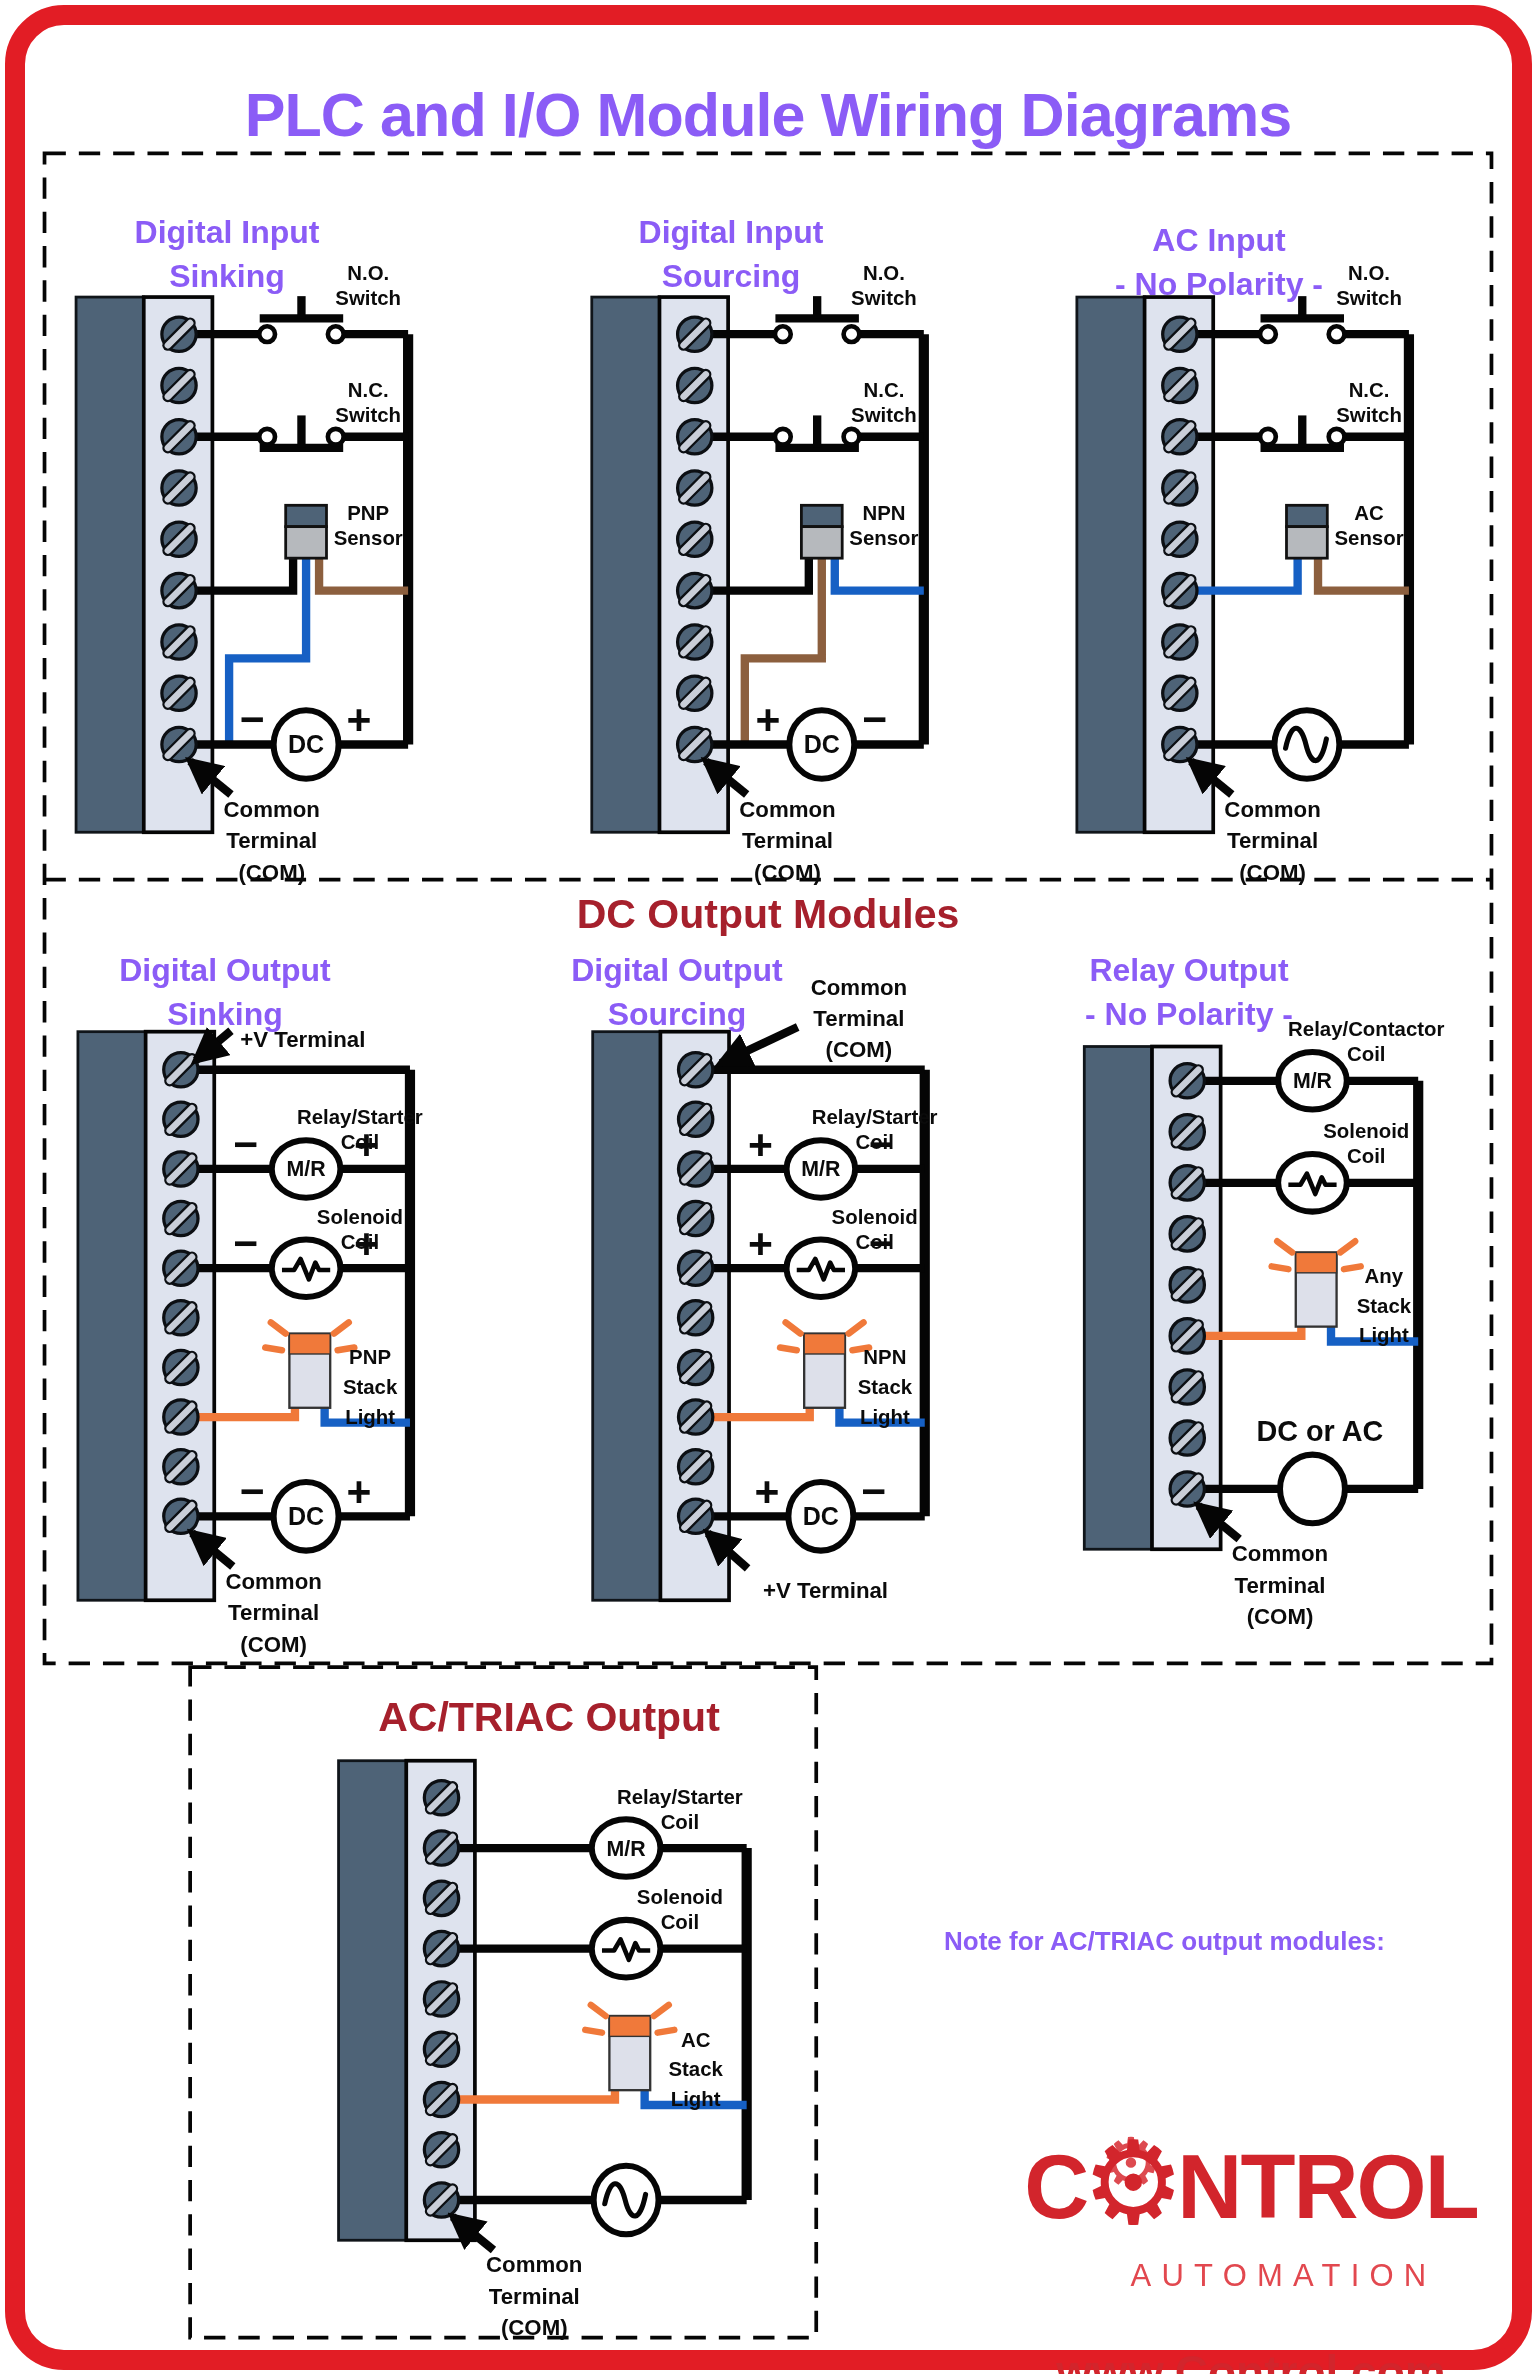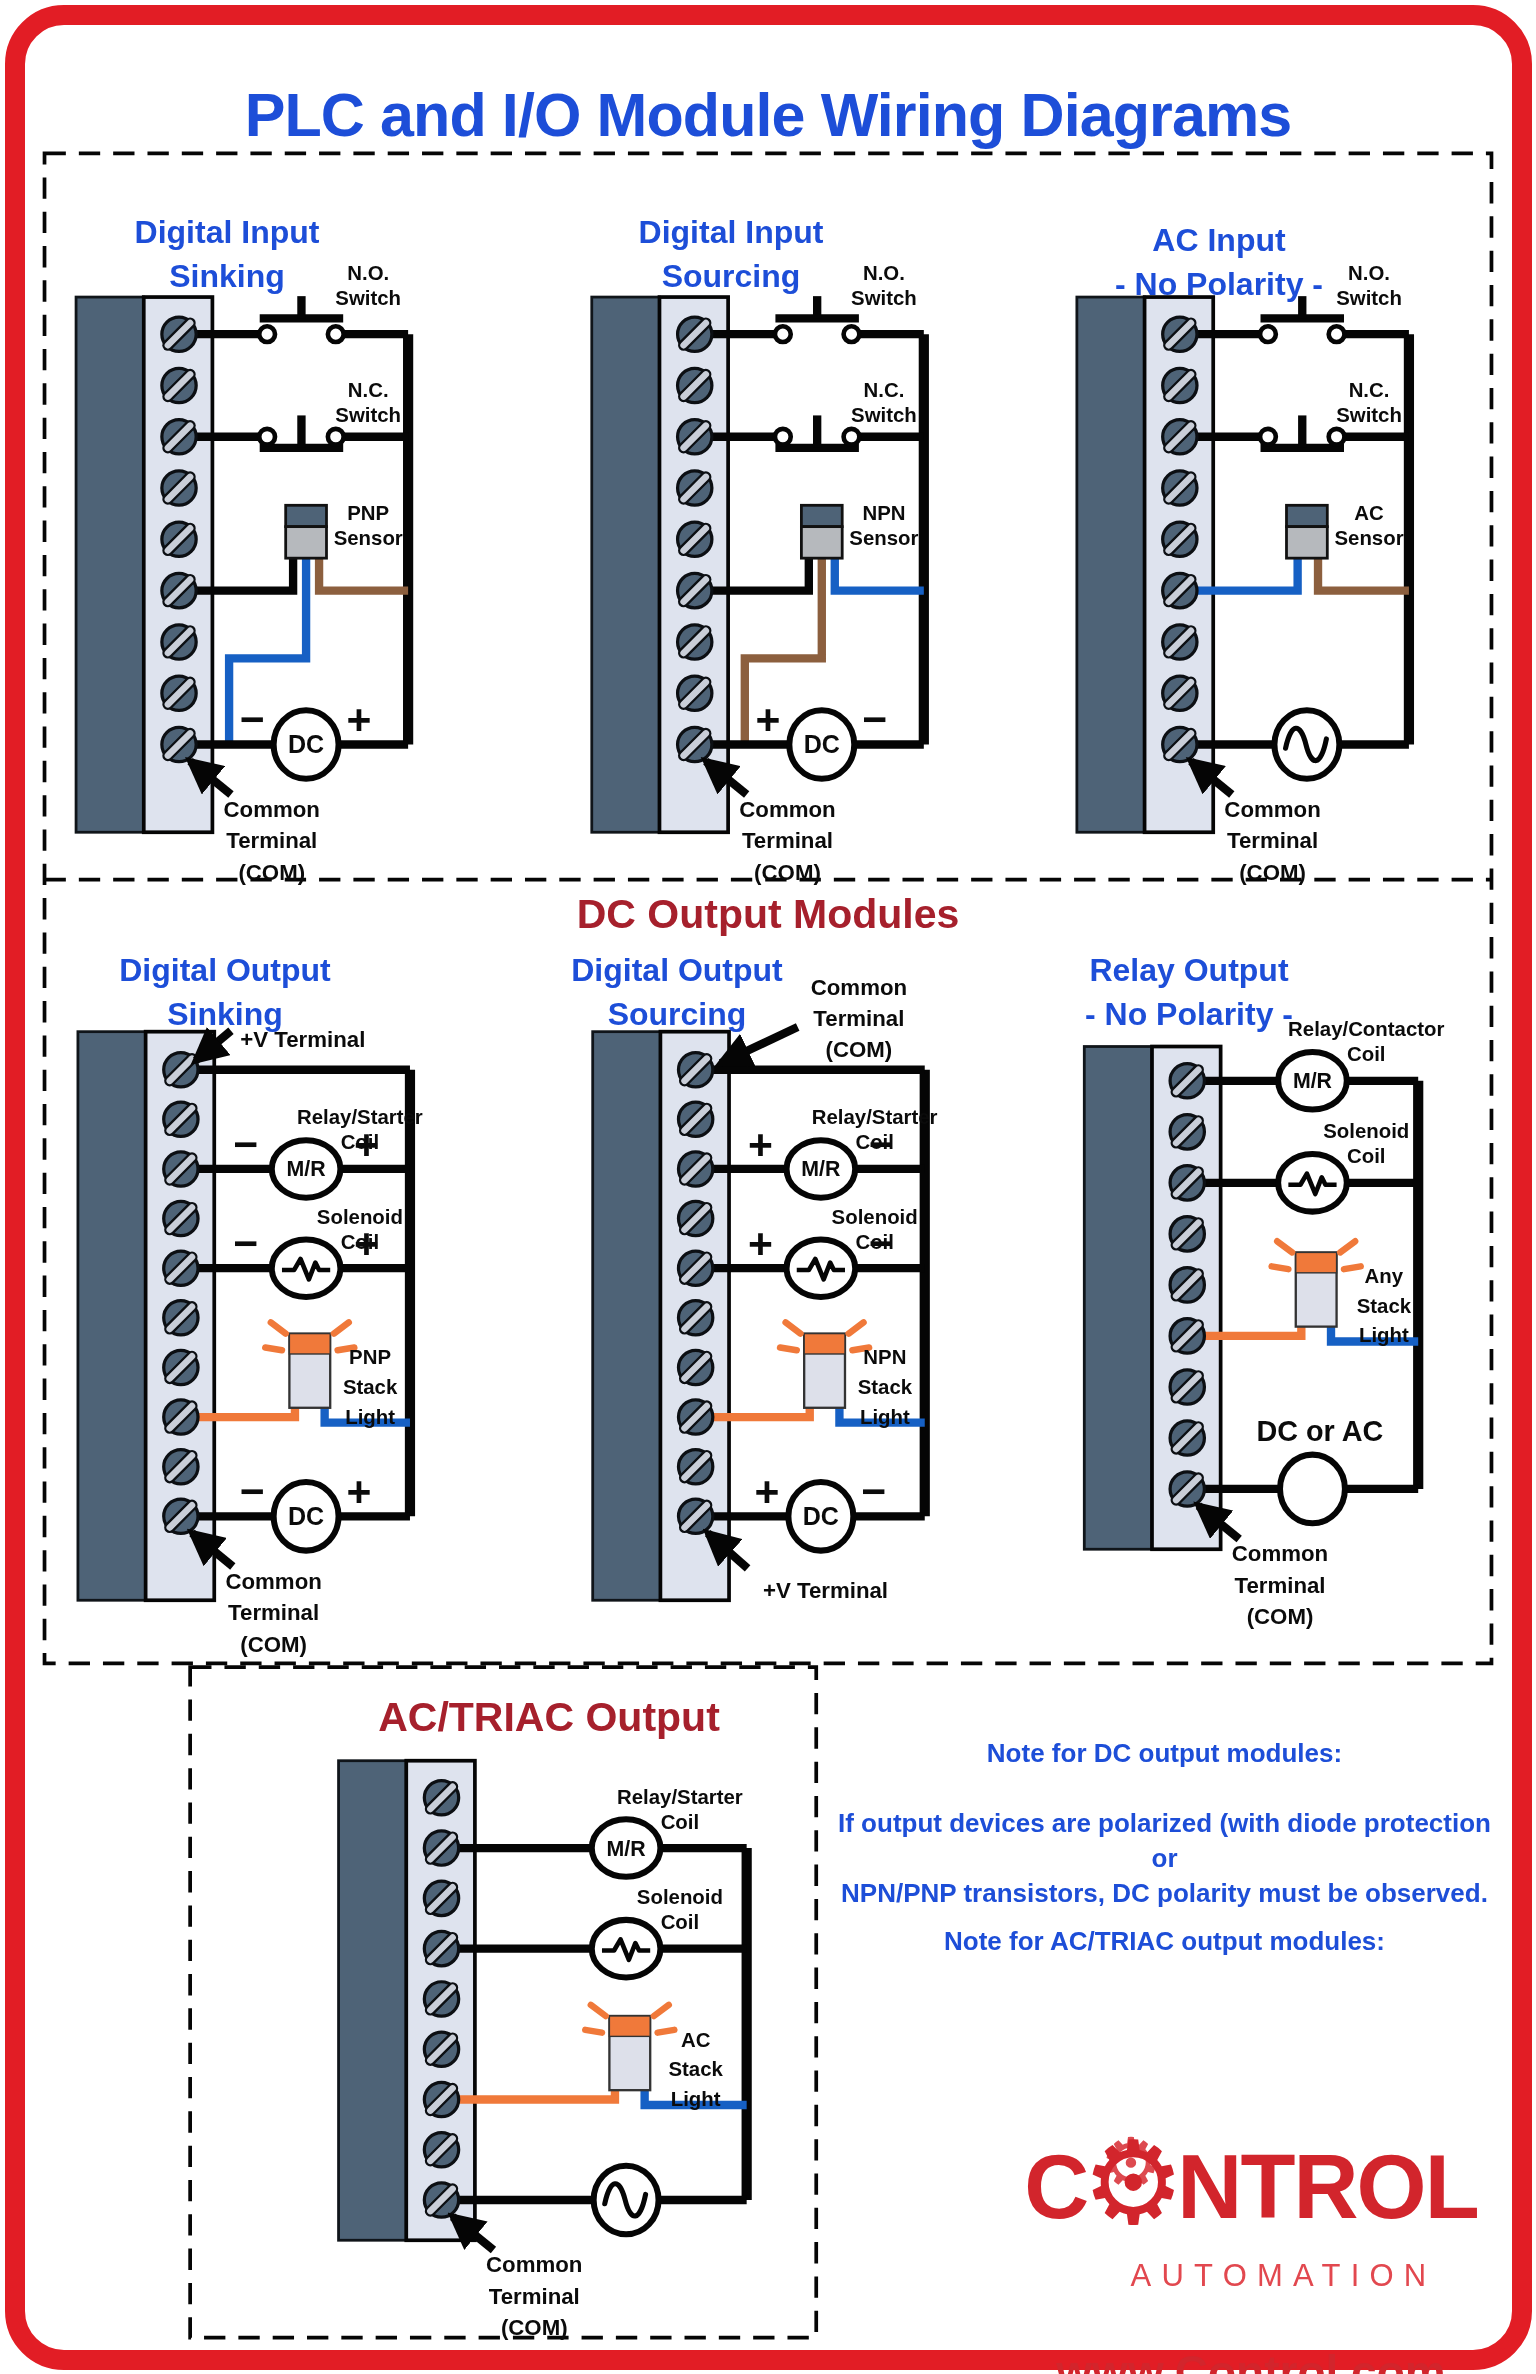--- a/index.html
+++ b/index.html
@@ -1,21 +1,21 @@
 <!DOCTYPE html>
 <html style="font-size:15px"><head>
 <meta charset="utf-8">
 <style>
   html,body{margin:0;padding:0;background:#ffffff;}
   .page{position:relative;width:1536px;height:2375px;background:#ffffff;
         font-family:"Liberation Sans",sans-serif;overflow:hidden;}
   .frame{position:absolute;left:4.6px;top:4.6px;width:1527px;height:2365px;
          border:20.4px solid #E21D25;border-radius:59px;box-sizing:border-box;pointer-events:none;}
   svg#wiring{position:absolute;left:0;top:0;}
-  .abs{position:absolute;white-space:pre-line;color:#1d4ed8;font-weight:700;}
+  .abs{position:absolute;white-space:pre-line;color:#8b5cf6;font-weight:700;}
   .center{transform:translateX(-50%);text-align:center;}
   .page-title{left:768px;top:80px;font-size:61px;letter-spacing:-0.9px;white-space:nowrap;}
   .sec-header{font-size:41px;color:#A6202C;white-space:nowrap;}
   .sh1{left:768px;top:158px;} .sh2{left:768px;top:891px;} .sh3{left:549px;top:1694px;}
   .dg-title{font-size:32px;line-height:44px;}
   .t1{left:227px;top:210px;} .t2{left:731px;top:210px;} .t3{left:1208px;top:218px;margin-left:11px;}
   .t4{left:225px;top:948px;} .t5{left:677px;top:948px;} .t6{left:1189px;top:948px;}
   .note{left:837px;width:655px;text-align:center;font-size:26px;line-height:35px;}
   .n1{top:1701px;} .n2{top:1889px;} .n3{top:2048px;}
   .logo{left:1018px;top:2124px;width:466px;text-align:center;color:#D2252C;}
@@ -622,25 +622,20 @@
 Sourcing</div>
   <div class="abs center dg-title t3">AC Input
 - No Polarity -</div>
   <div class="abs center dg-title t4">Digital Output
 Sinking</div>
   <div class="abs center dg-title t5">Digital Output
 Sourcing</div>
   <div class="abs center dg-title t6">Relay Output
 - No Polarity -</div>
 
-  <div class="abs note n1">
-    <div>Note for DC output modules:</div>
-    <div>If output devices are polarized (with diode protection or
-NPN/PNP transistors, DC polarity must be observed.</div>
-  </div>
   <div class="abs note n2">
     <div>Note for AC/TRIAC output modules:</div>
   </div>
 
   <div class="abs logo">
     <div class="logo-word">
       <span class="gear-small">⚙</span>
       <span>C</span>
       <span class="gear-big">⚙</span>
       <span>NTROL</span>

